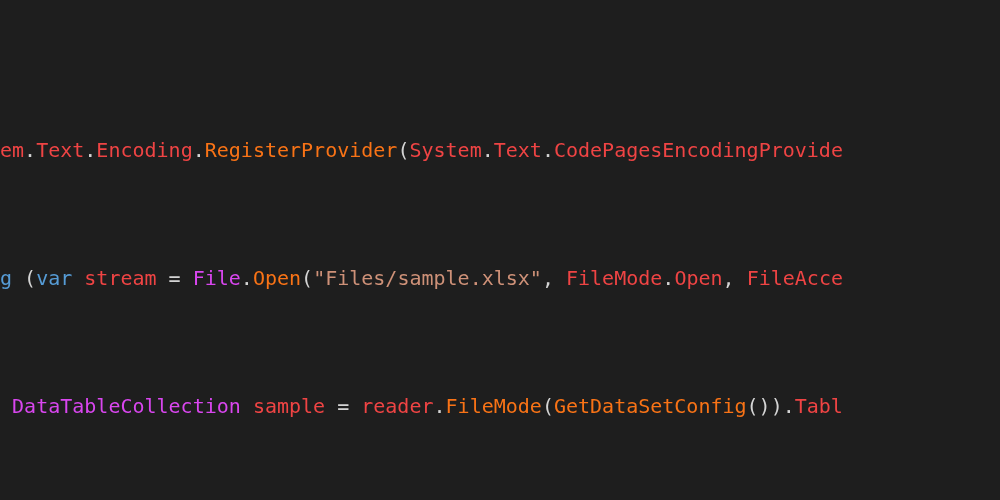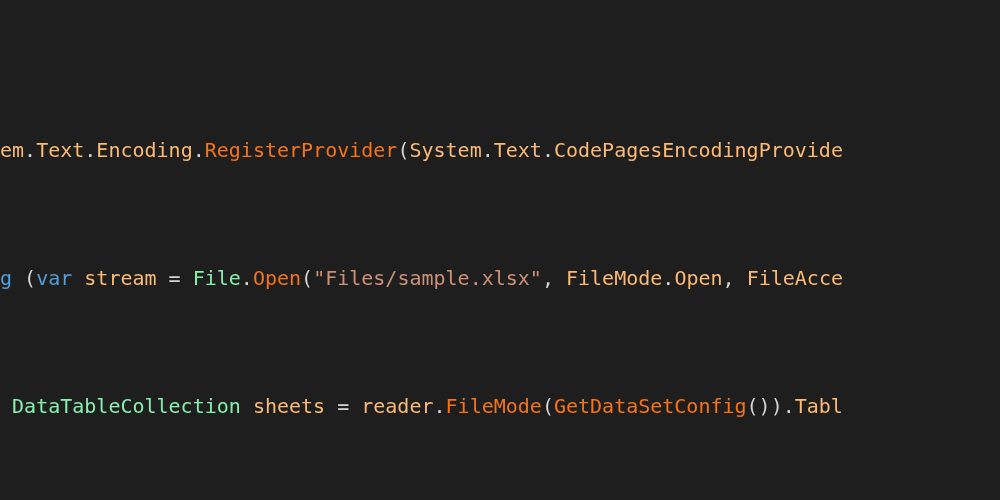--- a/index.html
+++ b/index.html
@@ -8,36 +8,36 @@
       font-family: 'Menlo', 'Consolas', monospace;
       font-size: 20px;
       line-height: 1.6;
       color: #d4d4d4;
       overflow: hidden;
       white-space: pre;
       padding-top: 6px;
     }
     .line { display: block; }
     .kw { color: #569cd6; }
-    .type { color: #86efac; }
+    .type { color: #d946ef; }
     .method { color: #f97316; }
-    .var { color: #fdba74; text-align: center; }
+    .var { color: #ef4444; text-align: center; }
     .str { color: #ce9178; }
     .punct { color: #d4d4d4; }
   </style>
 </head>
 <body>
 
 
 
 <div><span class="line"><span class="var">em</span><span class="punct">.</span><span class="var">Text</span><span class="punct">.</span><span class="var">Encoding</span><span class="punct">.</span><span class="method">RegisterProvider</span><span class="punct">(</span><span class="var">System</span><span class="punct">.</span><span class="var">Text</span><span class="punct">.</span><span class="var">CodePagesEncodingProvide</span></span>
 <span class="line"> </span>
 <span class="line"><span class="kw">g</span><span class="punct"> (</span><span class="kw">var</span><span> </span><span class="var">stream</span><span class="punct"> = </span><span class="type">File</span><span class="punct">.</span><span class="method">Open</span><span class="punct">(</span><span class="str">"Files/sample.xlsx"</span><span class="punct">, </span><span class="var">FileMode</span><span class="punct">.</span><span class="var">Open</span><span class="punct">, </span><span class="var">FileAcce</span></span>
 <span class="line"> </span>
-<span class="line"> <span class="type">DataTableCollection</span><span> </span><span class="var">sheets</span><span class="punct"> = </span><span class="var">reader</span><span class="punct">.</span><span class="method">FileMode</span><span class="punct">(</span><span class="method">GetDataSetConfig</span><span class="punct">()).</span><span class="var">Tabl</span></span>
+<span class="line"> <span class="type">DataTableCollection</span><span> </span><span class="var">sample</span><span class="punct"> = </span><span class="var">reader</span><span class="punct">.</span><span class="method">FileMode</span><span class="punct">(</span><span class="method">GetDataSetConfig</span><span class="punct">()).</span><span class="var">Tabl</span></span>
 
 
 
 
 </div>
 
 
 
 
 </body></html>

